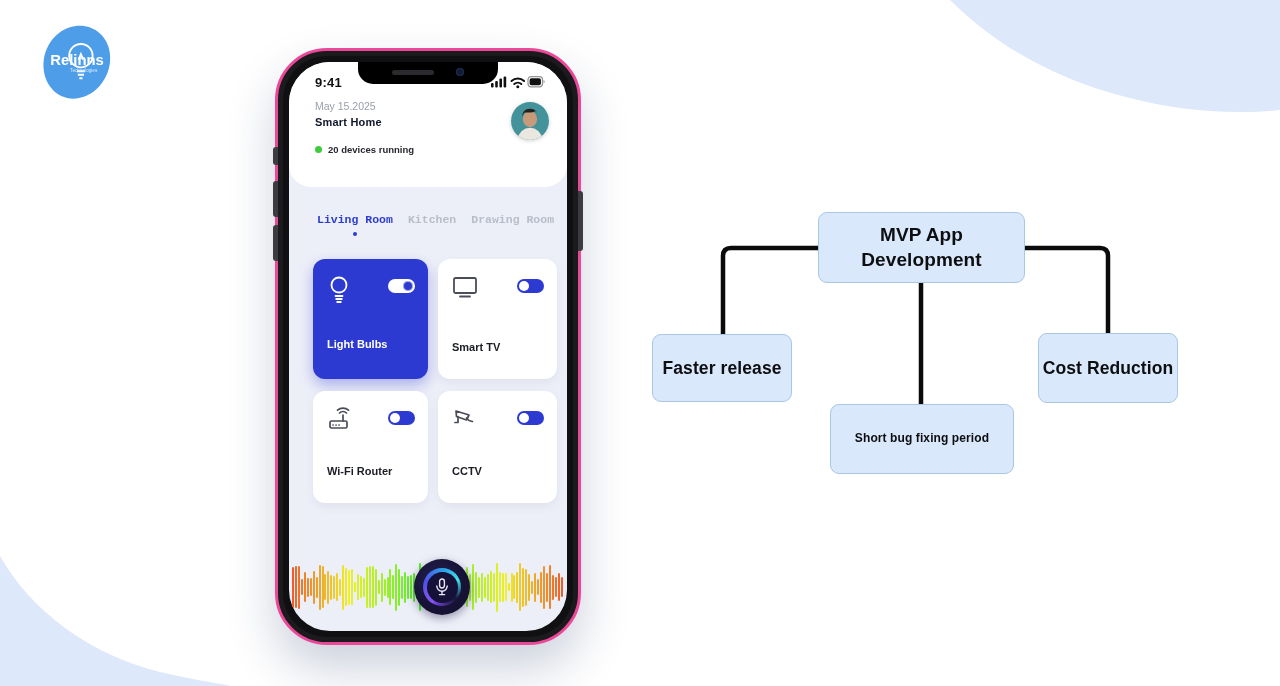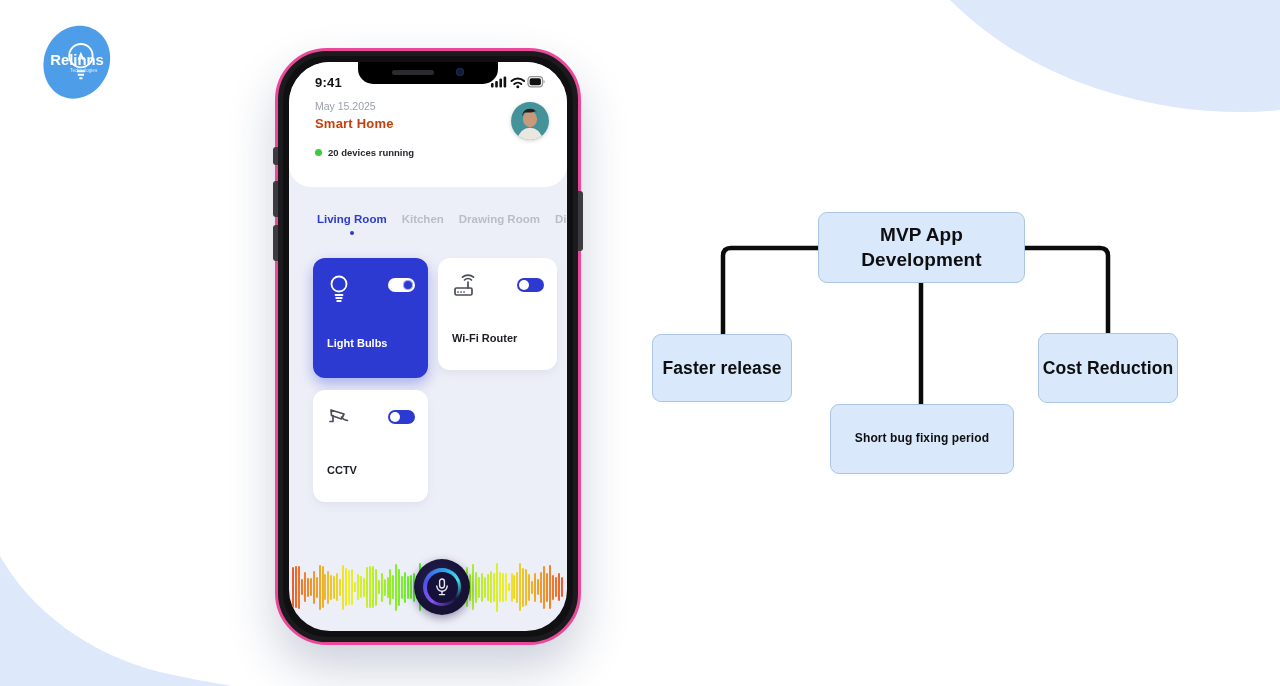--- a/index.html
+++ b/index.html
@@ -36,28 +36,28 @@
   .notch .speaker { position:absolute; left:34px; top:8px; width:42px; height:5px; border-radius:3px; background:#2b2b2f; }
   .notch .camera  { position:absolute; right:34px; top:6px; width:8px; height:8px; border-radius:50%; background:#121b33; box-shadow:inset 0 0 2px #2e4a8f; }
 
   .screen-header {
     position:relative; background:#ffffff; height:125px;
     border-radius:0 0 22px 22px; z-index:2;
   }
   .statusbar { display:flex; justify-content:space-between; align-items:center; padding:10px 22px 0 26px; height:30px; }
   .time { font-size:13px; font-weight:bold; color:#111; letter-spacing:.2px; }
   .date { margin:8px 0 0 26px; font-size:10.5px; color:#9aa0ab; }
-  .home-title { margin:4px 0 12px 26px; font-size:13px; font-weight:bold; color:#c2410c; letter-spacing:.2px; }
+  .home-title { margin:4px 0 12px 26px; font-size:11px; font-weight:bold; color:#0f172a; letter-spacing:.2px; }
   .dev-status { display:flex; align-items:center; gap:6px; margin:16px 0 0 26px; }
   .dev-dot { width:7px; height:7px; border-radius:50%; background:#3ecb3e; }
   .dev-text { font-size:9.5px; font-weight:bold; color:#26282e; }
   .avatar { position:absolute; right:18px; top:40px; width:38px; height:38px; border-radius:50%; overflow:hidden; box-shadow:0 1px 4px rgba(0,0,0,.18); }
 
   .tabs { display:flex; gap:15px; margin:26px 0 0 28px; white-space:nowrap; overflow:hidden; }
-  .tab { position:relative; font-size:11.5px; font-weight:bold; color:#b9bdc9; cursor:pointer; flex:0 0 auto; padding-bottom:12px; }
+  .tab { position:relative; font-size:11.5px; font-weight:bold; color:#b9bdc9; cursor:pointer; flex:0 0 auto; padding-bottom:12px;font-family:Liberation Mono, monospace; }
   .tab.active { color:#2c3cd1; }
   .tab.active::after { content:""; position:absolute; left:50%; bottom:2px; transform:translateX(-50%); width:4px; height:4px; border-radius:50%; background:#2c3cd1; }
 
   .cards { display:grid; grid-template-columns:115px 119px; column-gap:10px; row-gap:12px; padding:21px 0 0 24px; }
   .card {
     position:relative; background:#ffffff; border-radius:12px; height:112px;
     box-shadow:0 4px 10px rgba(60,70,120,.07); cursor:pointer;
   }
   .card.tall { height:120px; }
   .card.primary { background:#2c3ad1; box-shadow:0 6px 14px rgba(44,58,209,.35); }
@@ -180,20 +180,30 @@
         <svg class="dev-icon" width="24" height="30" viewBox="0 0 24 30" fill="none" stroke="#ffffff" stroke-width="1.8" stroke-linecap="round">
           <circle cx="12" cy="10" r="7.5"></circle>
           <path d="M8.5,21 h7 M9.2,24 h5.6 M10.2,27 h3.6"></path>
         </svg>
         <div class="toggle on-white">
             <div class="knob"></div>
           </div>
         <div class="dev-name">Light Bulbs</div>
       </div>
 
+      <div class="card tall">
+        <svg class="dev-icon" width="26" height="24" viewBox="0 0 26 24" fill="none" stroke="#4a4d57" stroke-width="1.8" stroke-linecap="round">
+          <rect x="2" y="3" width="22" height="15" rx="1.5"></rect>
+          <path d="M8,21.5 h10"></path>
+        </svg>
+        <div class="toggle">
+            <div class="knob"></div>
+          </div>
+        <div class="dev-name">Smart TV</div>
+      </div>
 
       <div class="card">
         <svg class="dev-icon" width="26" height="24" viewBox="0 0 26 24" fill="none" stroke="#4a4d57" stroke-width="1.7" stroke-linecap="round">
           <rect x="3" y="14" width="17" height="7" rx="1.5"></rect>
           <path d="M6,18 h0.1 M9,18 h0.1 M12,18 h0.1"></path>
           <path d="M16,14 v-6"></path>
           <path d="M12.5,6 a5,5 0 0 1 7,0"></path>
           <path d="M10.5,3.2 a8.2,8.2 0 0 1 11,0"></path>
         </svg>
         <div class="toggle">

